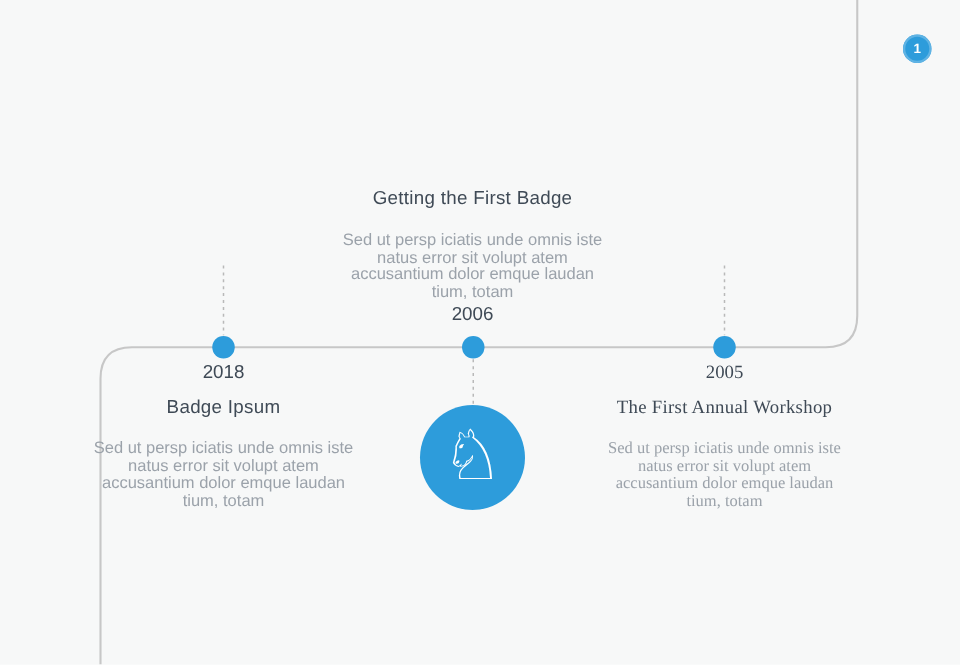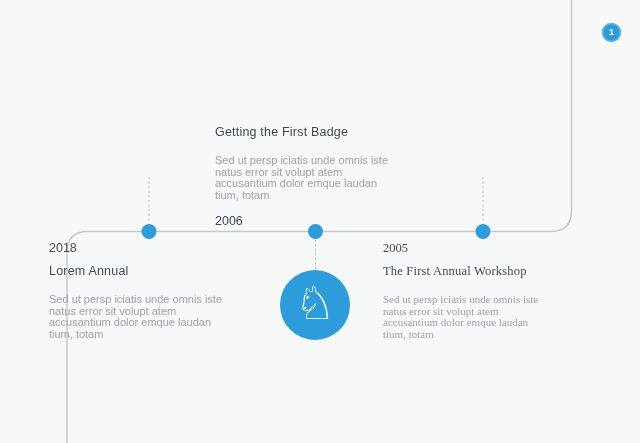--- a/index.html
+++ b/index.html
@@ -33,41 +33,42 @@
     stroke-width: 1;
     stroke-dasharray: 2 2.6;
   }
   .timeline-dot {
     fill: var(--accent, #2d9cdb);
     stroke: none;
   }
   .event {
     position: absolute;
     width: 200px;
+    text-align: center;
   }
   .event-title {
     font-size: 12.5px;
     line-height: 17px;
     font-weight: 400;
     color: var(--heading, #3f4a56);
     letter-spacing: 0.2px;
   }
   .event-desc {
     font-size: 11px;
     line-height: 11.5px;
     color: var(--body, #9ba2aa);
     white-space: pre-line;
     margin-top: 14px;
   }
   .event-year {
     font-size: 12.5px;
     line-height: 17px;
     color: var(--heading, #3f4a56);
   }
-  .event-above .event-year { margin-top: 12px; }
+  .event-above .event-year { }
   .event-below .event-title { margin-top: 6px; }
   .milestone-circle {
     position: absolute;
     left: 280px;
     top: 270px;
     width: 70px;
     height: 70px;
     border-radius: 50%;
     background: var(--accent, #2d9cdb);
     display: flex;
@@ -120,21 +121,21 @@
     <div class="event-title">Getting the First Badge</div>
     <div class="event-desc">Sed ut persp iciatis unde omnis iste
 natus error sit volupt atem
 accusantium dolor emque laudan
 tium, totam</div>
     <div class="event-year">2006</div>
   </div>
 
   <div class="event event-below" style="left:49px; top:240px;">
     <div class="event-year">2018</div>
-    <div class="event-title">Lorem Annual</div>
+    <div class="event-title">Badge Ipsum</div>
     <div class="event-desc">Sed ut persp iciatis unde omnis iste
 natus error sit volupt atem
 accusantium dolor emque laudan
 tium, totam</div>
   </div>
 
   <div class="event event-below" style="left:383px; top:240px;font-family:Liberation Serif, serif;">
     <div class="event-year">2005</div>
     <div class="event-title">The First Annual Workshop</div>
     <div class="event-desc">Sed ut persp iciatis unde omnis iste

